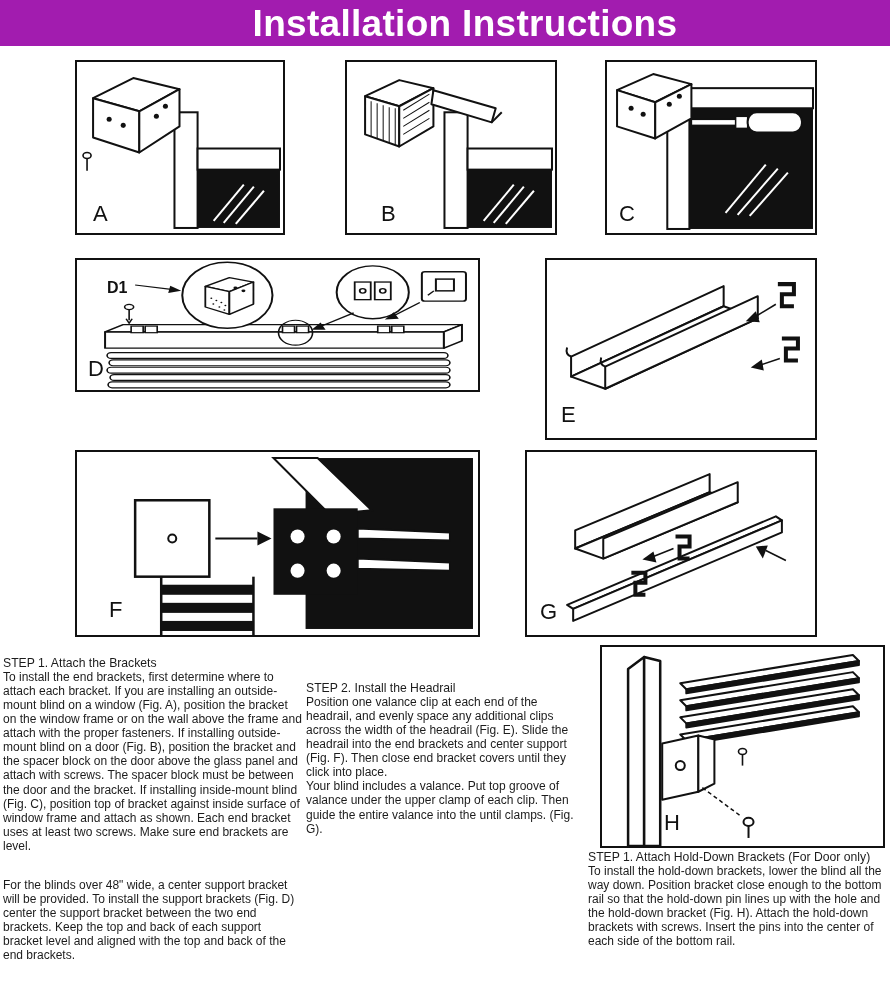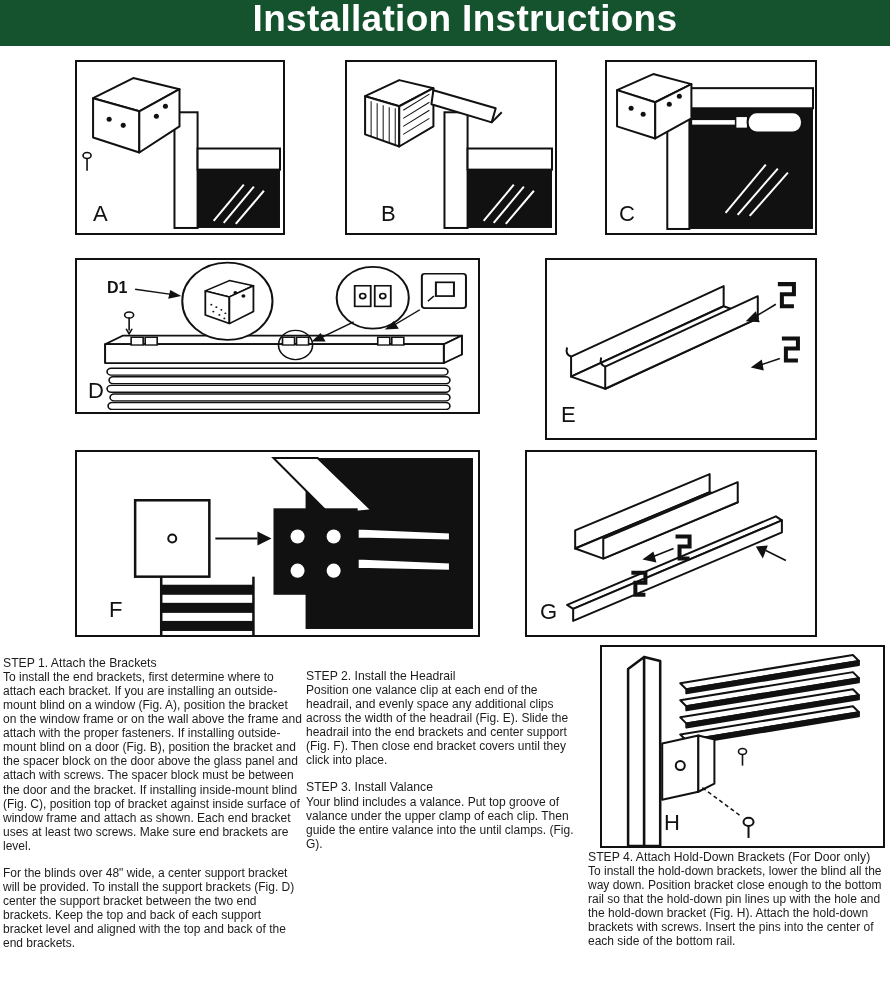--- a/index.html
+++ b/index.html
@@ -1,31 +1,31 @@
 <!DOCTYPE html>
 <html><head>
 <meta charset="utf-8">
 <style>
   * { margin:0; padding:0; box-sizing:border-box; }
   html,body { background:#fff; }
   body { font-family:"Liberation Sans", sans-serif; color:#1a1a1a; }
   .page { position:relative; width:890px; height:1000px; background:#fff; overflow:hidden; }
 
-  .title-bar { position:absolute; left:0; top:0; width:890px; height:46px; background:#14532d;
-               display:flex; align-items:flex-start; justify-content:center;padding-left:40px; }
+  .title-bar { position:absolute; left:0; top:0; width:890px; height:46px; background:#a21caf;
+               display:flex; align-items:center; justify-content:center;padding-left:40px; }
   .title-bar h1 { color:#fff; font-size:37px; font-weight:600; letter-spacing:.3px; line-height:1; }
 
   .figure-panel { position:absolute; background:#fff; border:2.5px solid #111; }
   .figure-panel svg { position:absolute; left:0; top:0; width:100%; height:100%; display:block; }
   .fig-label { position:absolute; font-size:22px; color:#111; line-height:1; }
   .fig-sublabel { position:absolute; font-size:16px; font-weight:600; color:#111; line-height:1; }
 
   .text-col { position:absolute; font-size:12px; line-height:1.17; color:#1c1c1c; }
   .text-col h2 { font-size:12.2px; font-weight:400; }
-  .sp { margin-top:13px; }
+  .sp { margin-top:25px; }
 </style>
 </head>
 <body>
 
 <div class="page">
 
   <header class="title-bar">
     <h1>Installation Instructions</h1>
   </header>
 
@@ -121,21 +121,21 @@
       </g>
       <g>
         <rect x="84" y="57" width="46" height="6" fill="#fff" stroke="#111" stroke-width="1.5"></rect>
         <rect x="128" y="54" width="12" height="12" fill="#fff" stroke="#111" stroke-width="1.5"></rect>
         <rect x="140" y="50" width="54" height="20" rx="9" fill="#fff" stroke="#111" stroke-width="2"></rect>
       </g>
     </svg>
     <span class="fig-label" style="left:12px;bottom:8px">C</span>
   </section>
 
-  <section class="figure-panel" style="left:75px;top:258px;width:405px;height:156px">
+  <section class="figure-panel" style="left:75px;top:258px;width:405px;height:134px">
     <svg viewBox="0 0 400 177" preserveAspectRatio="none">
       <g fill="#fff" stroke="#111" stroke-width="2" stroke-linejoin="round">
         <polygon points="28,98 46,88 384,88 366,98"></polygon>
         <rect x="28" y="98" width="338" height="22"></rect>
         <polygon points="366,98 384,88 384,110 366,120"></polygon>
       </g>
       <g fill="#fff" stroke="#111" stroke-width="1.6">
         <rect x="54" y="90" width="12" height="9"></rect>
           <rect x="68" y="90" width="12" height="9"></rect>
         <rect x="205" y="90" width="12" height="9"></rect>
@@ -306,22 +306,21 @@
 
   <div class="text-col" style="left:3px;top:656px;width:300px">
     <h2>STEP 1. Attach the Brackets</h2>
     <p>To install the end brackets, first determine where to attach each bracket.  If you are installing an outside-mount blind on a window (Fig. A), position the bracket on the window frame or on the wall above the frame and attach with the proper fasteners.  If installing outside-mount blind on a door (Fig. B), position the bracket and the spacer block on the door above the glass panel and attach with screws. The spacer block must be between the door and the bracket.  If installing inside-mount blind (Fig. C), position top of bracket against inside surface of window frame and attach as shown. Each end bracket uses at least two screws.  Make sure end brackets are level.</p>
     <p class="sp">For the blinds over 48" wide, a center support bracket will be provided.   To install the support brackets (Fig. D) center the support bracket between the two end brackets. Keep the top and back of each support bracket level and aligned with the top and back of the end brackets.</p>
   </div>
 
   <div class="text-col" style="left:306px;top:656px;width:273px">
     <h2 class="sp">STEP 2. Install the Headrail</h2>
     <p>Position one valance clip at each end of the headrail, and evenly space any additional clips across the width of the headrail (Fig. E). Slide the headrail into the end brackets and center support (Fig. F).  Then close end bracket covers until they click into place.</p>
-    <h2 class="sp">STEP 3. Install Valance</h2>
     <p>Your blind includes a valance. Put top groove of valance under the upper clamp of each clip. Then guide the entire valance into the until clamps. (Fig. G).</p>
   </div>
 
   <div class="text-col" style="left:588px;top:850px;width:300px">
-    <h2>STEP 4. Attach Hold-Down Brackets (For Door only)</h2>
+    <h2>STEP 1. Attach Hold-Down Brackets (For Door only)</h2>
     <p>To install the hold-down brackets, lower the blind all the way down. Position bracket close enough to the bottom rail so that the hold-down pin lines up with the hole and the hold-down bracket (Fig. H). Attach the hold-down brackets with screws.  Insert the pins into the center of each side of the bottom rail.</p>
   </div>
 
 </div>
 
 </body></html>

